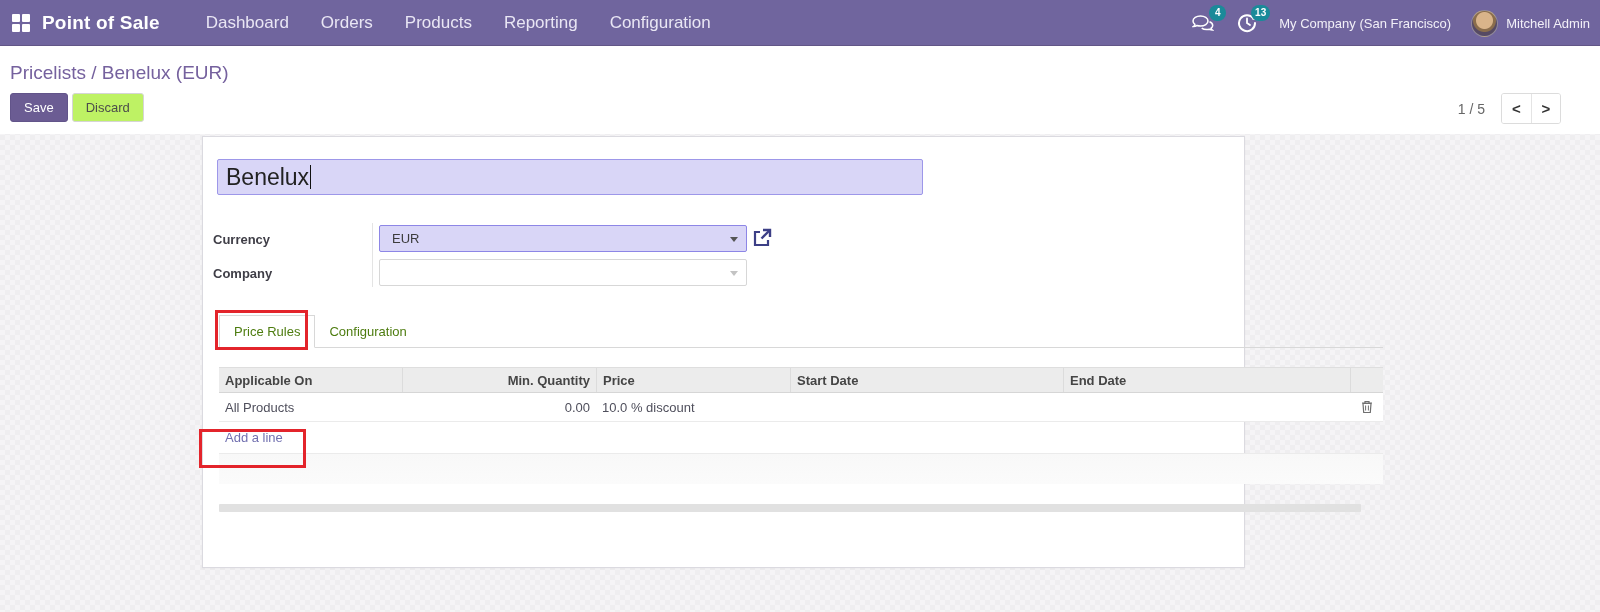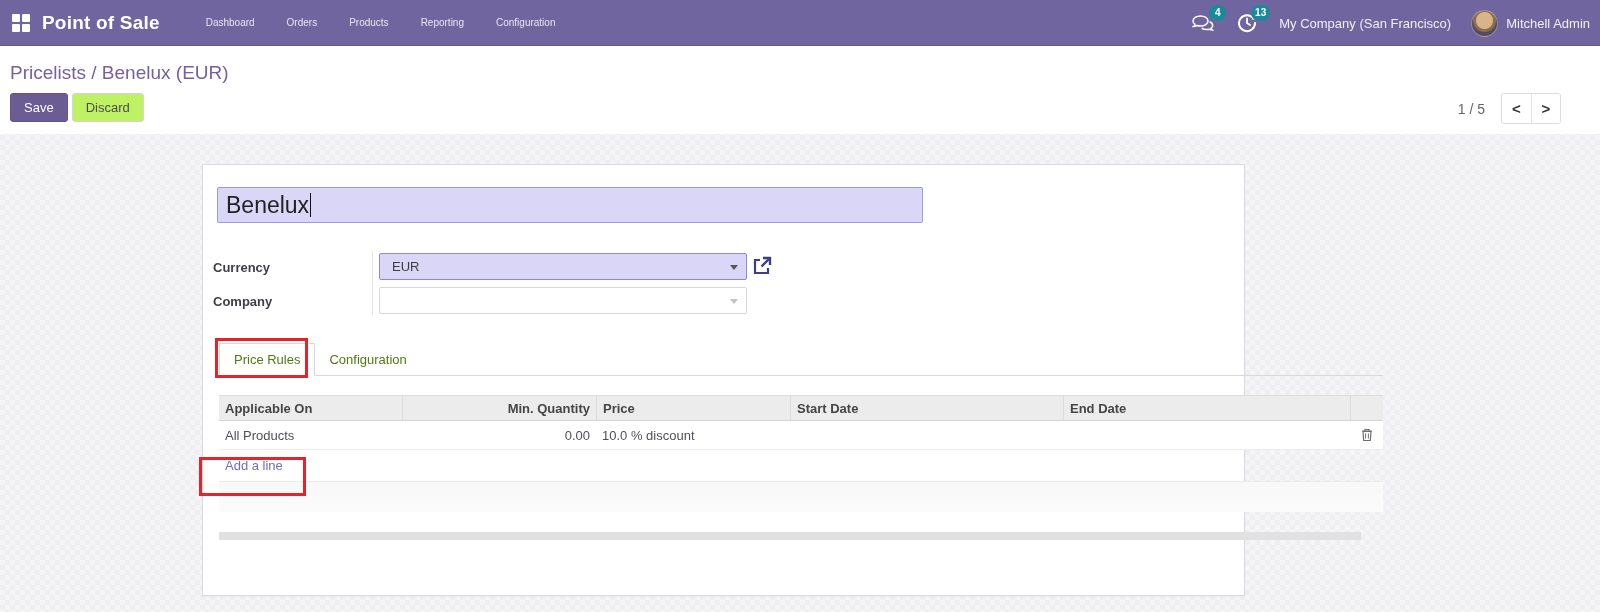--- a/index.html
+++ b/index.html
@@ -16,21 +16,21 @@
   .topbar {
     position:absolute; left:0; top:0; width:1600px; height:46px;
     background:#70659e; border-bottom:1px solid #625687;
     display:flex; align-items:center; color:#fff;
   }
   .apps-icon { width:18px; height:18px; margin-left:12px; display:grid;
     grid-template-columns:8px 8px; grid-template-rows:8px 8px; gap:2px; cursor:pointer; }
   .apps-icon span { background:#fff; border-radius:1px; }
   .brand { font-size:19px; font-weight:bold; color:#fff; margin-left:12px; letter-spacing:.2px; }
   .nav { display:flex; margin-left:30px; }
-  .nav-item { padding:14px 16px; font-size:10px; color:#e9e6f4; cursor:pointer;text-align:center; }
+  .nav-item { padding:14px 16px; font-size:17px; color:#e9e6f4; cursor:pointer;text-align:center; }
   .top-right { position:absolute; right:10px; top:0; height:46px; display:flex; align-items:center; gap:20px; }
   .icon-wrap { position:relative; width:24px; height:22px; display:flex; align-items:center; justify-content:center; cursor:pointer; }
   .badge {
     position:absolute; top:-7px; right:-11px; background:#1a8a99; color:#fff;
     font-size:10px; font-weight:bold; line-height:15px; min-width:17px; height:16px;
     border-radius:9px; text-align:center; padding:0 4px;
   }
   .company-name, .user-name { font-size:13px; color:#f2f0f8; cursor:pointer; }
   .user-menu { display:flex; align-items:center; gap:8px; cursor:pointer; }
   .avatar {
@@ -49,21 +49,21 @@
   .btn-secondary { background:#bef264; border-color:#d5d5d5; color:#4c4c4c; }
   .pager { position:absolute; right:39px; top:47px; display:flex; align-items:center; gap:16px; }
   .pager-value { font-size:14px; color:#666; }
   .pager-btns { display:flex; border:1px solid #dcdcdc; border-radius:3px; overflow:hidden; background:#fff; }
   .pager-btn { width:29px; height:29px; display:flex; align-items:center; justify-content:center;
     font-size:15px; font-weight:bold; color:#333; cursor:pointer; background:#fff; }
   .pager-btn + .pager-btn { border-left:1px solid #e4e4e4; }
 
   
   .sheet {
-    position:absolute; left:202px; top:164px; width:1043px; height:432px;
+    position:absolute; left:202px; top:136px; width:1043px; height:432px;
     background:#fff; border:1px solid #dbdae0; box-shadow:0 1px 2px rgba(0,0,0,.04);
   }
   .name-input {
     position:absolute; left:14px; top:22px; width:706px; height:36px;
     background:#d9d6f7; border:1px solid #9d97e9; border-radius:2px;
     font-size:23px; color:#222; padding:2px 8px; display:flex; align-items:center; cursor:text;
   }
   .caret-bar { display:inline-block; width:1px; height:24px; background:#111; margin-left:1px; }
 
   .field-label { position:absolute; left:10px; font-size:13px; font-weight:bold; color:#3f3e47; }

